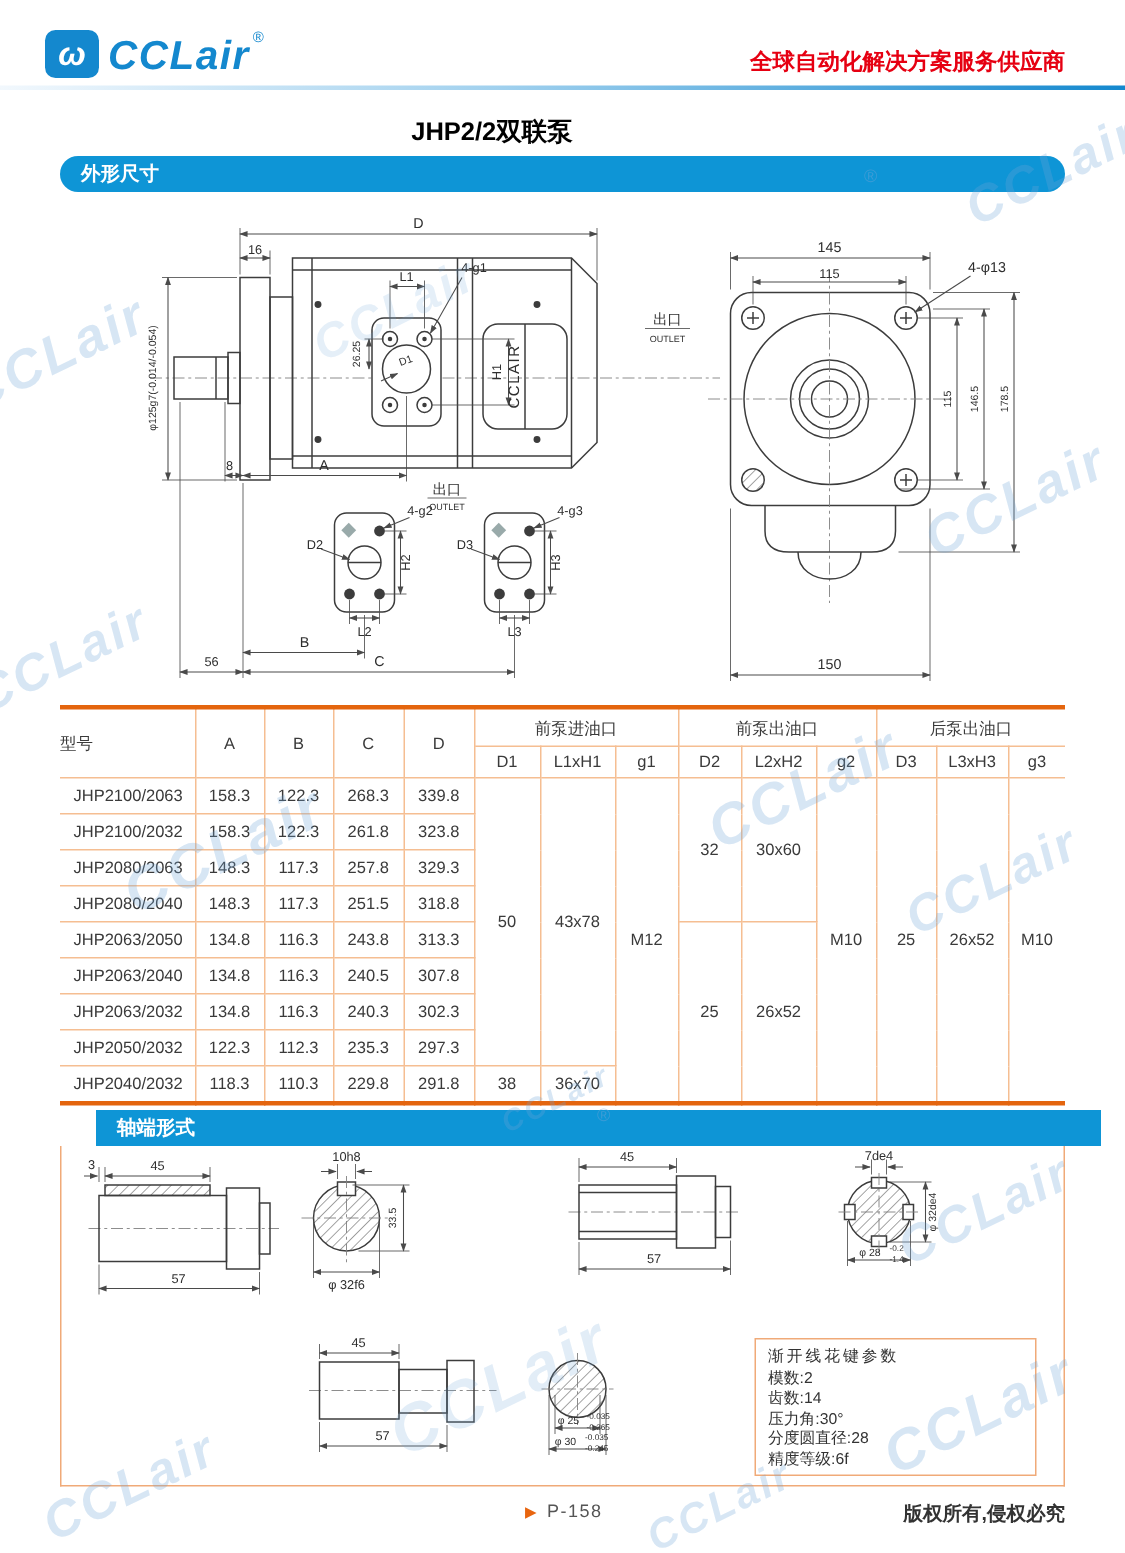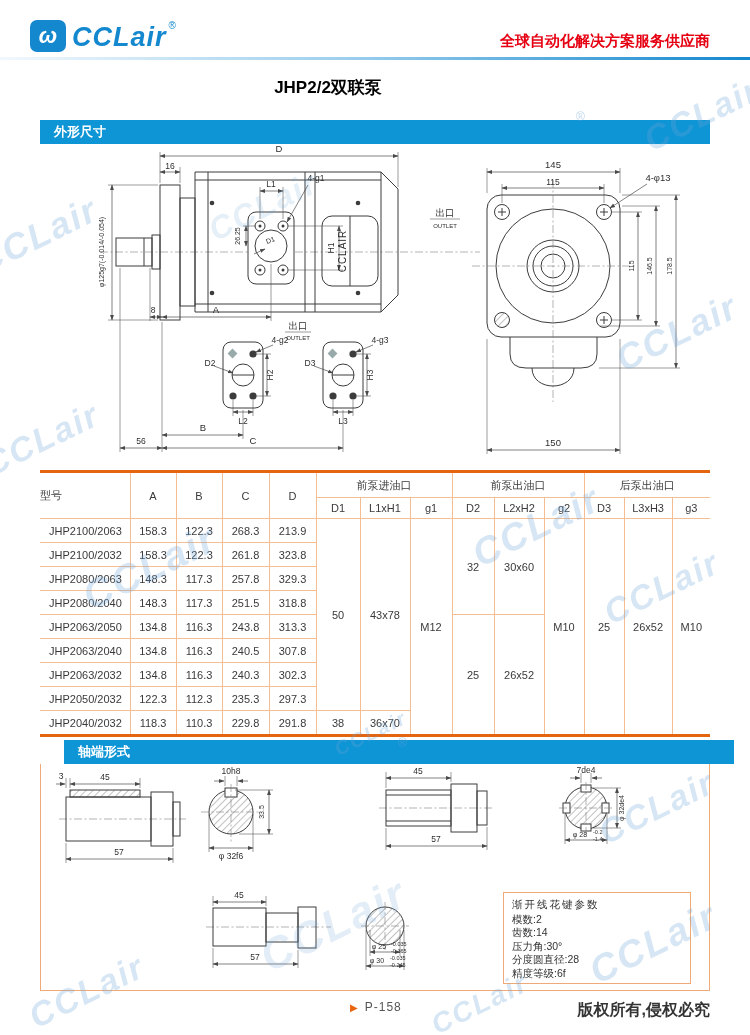--- a/index.html
+++ b/index.html
@@ -19,21 +19,21 @@
             margin-left:6px;line-height:34px;letter-spacing:1px;}
   #logo .rg{color:#1488CE;font-size:10px;margin-left:2px;}
   #tagline{position:absolute;right:40px;top:32px;color:#E60012;font-size:15px;
            font-weight:bold;z-index:2;}
   #rule{position:absolute;left:0;top:57px;width:750px;height:3px;z-index:2;
         background:linear-gradient(to right,#f2f8fd,#9fd0ee 45%,#1488CE);}
   #ptitle{position:absolute;left:0;top:76px;width:656px;text-align:center;
           font-size:17px;font-weight:bold;color:#000;z-index:2;}
   .secbar{position:absolute;left:40px;width:670px;height:24px;background:#0E95D6;z-index:2;}
   .secbar span{color:#fff;font-size:13px;font-weight:bold;line-height:24px;padding-left:14px;display:inline-block;}
-  #bar1{top:120px;} #bar2{top:740px;margin-left:24px;}
+  #bar1{top:104px;border-radius:12px;} #bar2{top:740px;margin-left:24px;}
   #draw1{position:absolute;left:40px;top:140px;z-index:1;}
   
   #spec{position:absolute;left:40px;top:470px;width:670px;border-collapse:collapse;z-index:1;
         border-top:3px solid #E4650E;border-bottom:3px solid #E4650E;
         font-size:11px;color:#3a3a3a;table-layout:fixed;}
   #spec td{border-left:1px solid #F5BE92;border-right:1px solid #F5BE92;
            border-top:1px solid #F5BE92;border-bottom:1px solid #F5BE92;
            text-align:center;height:23px;padding:0;}
   #spec tr.h1 td{height:24px;} #spec tr.h2 td{height:20px;}
   #spec td.fc{border-left:0;text-align:left;padding-left:9px;}
@@ -41,21 +41,21 @@
   #spec tr.h1 td.fc{text-align:left;padding-left:0;}
   
   #box2{position:absolute;left:40px;top:764px;width:668px;height:226px;
         border:1px solid #F0AA78;border-top:none;z-index:1;}
   #params{position:absolute;left:462px;top:128px;width:170px;height:80px;
           border:1px solid #F0AA78;padding:5px 8px;font-size:10.5px;line-height:13.5px;color:#333;}
   #params .pt{margin-bottom:1px;letter-spacing:2px;}
   
   #pageno{position:absolute;left:350px;top:1000px;font-size:12px;color:#555;letter-spacing:1px;z-index:2;}
   #pageno .arr{color:#E8650F;font-size:10px;margin-right:6px;}
-  #copyright{position:absolute;right:40px;top:1000px;font-size:16px;font-weight:bold;color:#333;z-index:2;}
+  #copyright{position:absolute;right:40px;top:1000px;font-size:13px;font-weight:bold;color:#333;z-index:2;}
   
   .ln{stroke:#3c3c3c;stroke-width:1;fill:none;}
   .lf{stroke:#3c3c3c;stroke-width:1;fill:#fff;}
   .dim{stroke:#4a4a4a;stroke-width:.7;fill:none;}
   .ext{stroke:#4a4a4a;stroke-width:.55;fill:none;}
   .cl{stroke:#808080;stroke-width:.6;fill:none;stroke-dasharray:8 2.5 2 2.5;}
   .t{font-family:"Liberation Sans",sans-serif;font-size:8.5px;fill:#2e2e2e;}
   .t9{font-size:9.5px;} .t7{font-size:7px;} .t6{font-size:6px;} .t5{font-size:5.5px;}
   .mid{text-anchor:middle;}
   .dot{fill:#3c3c3c;}
@@ -327,21 +327,21 @@
       <td>g2</td>
       <td>D3</td>
       <td>L3xH3</td>
       <td class="lc">g3</td>
     </tr>
     <tr>
       <td class="fc">JHP2100/2063</td>
       <td>158.3</td>
       <td>122.3</td>
       <td>268.3</td>
-      <td>213.9</td>
+      <td>339.8</td>
       <td rowspan="8">50</td>
       <td rowspan="8">43x78</td>
       <td rowspan="9">M12</td>
       <td rowspan="4">32</td>
       <td rowspan="4">30x60</td>
       <td rowspan="9">M10</td>
       <td rowspan="9">25</td>
       <td rowspan="9">26x52</td>
       <td rowspan="9" class="lc">M10</td>
     </tr>

